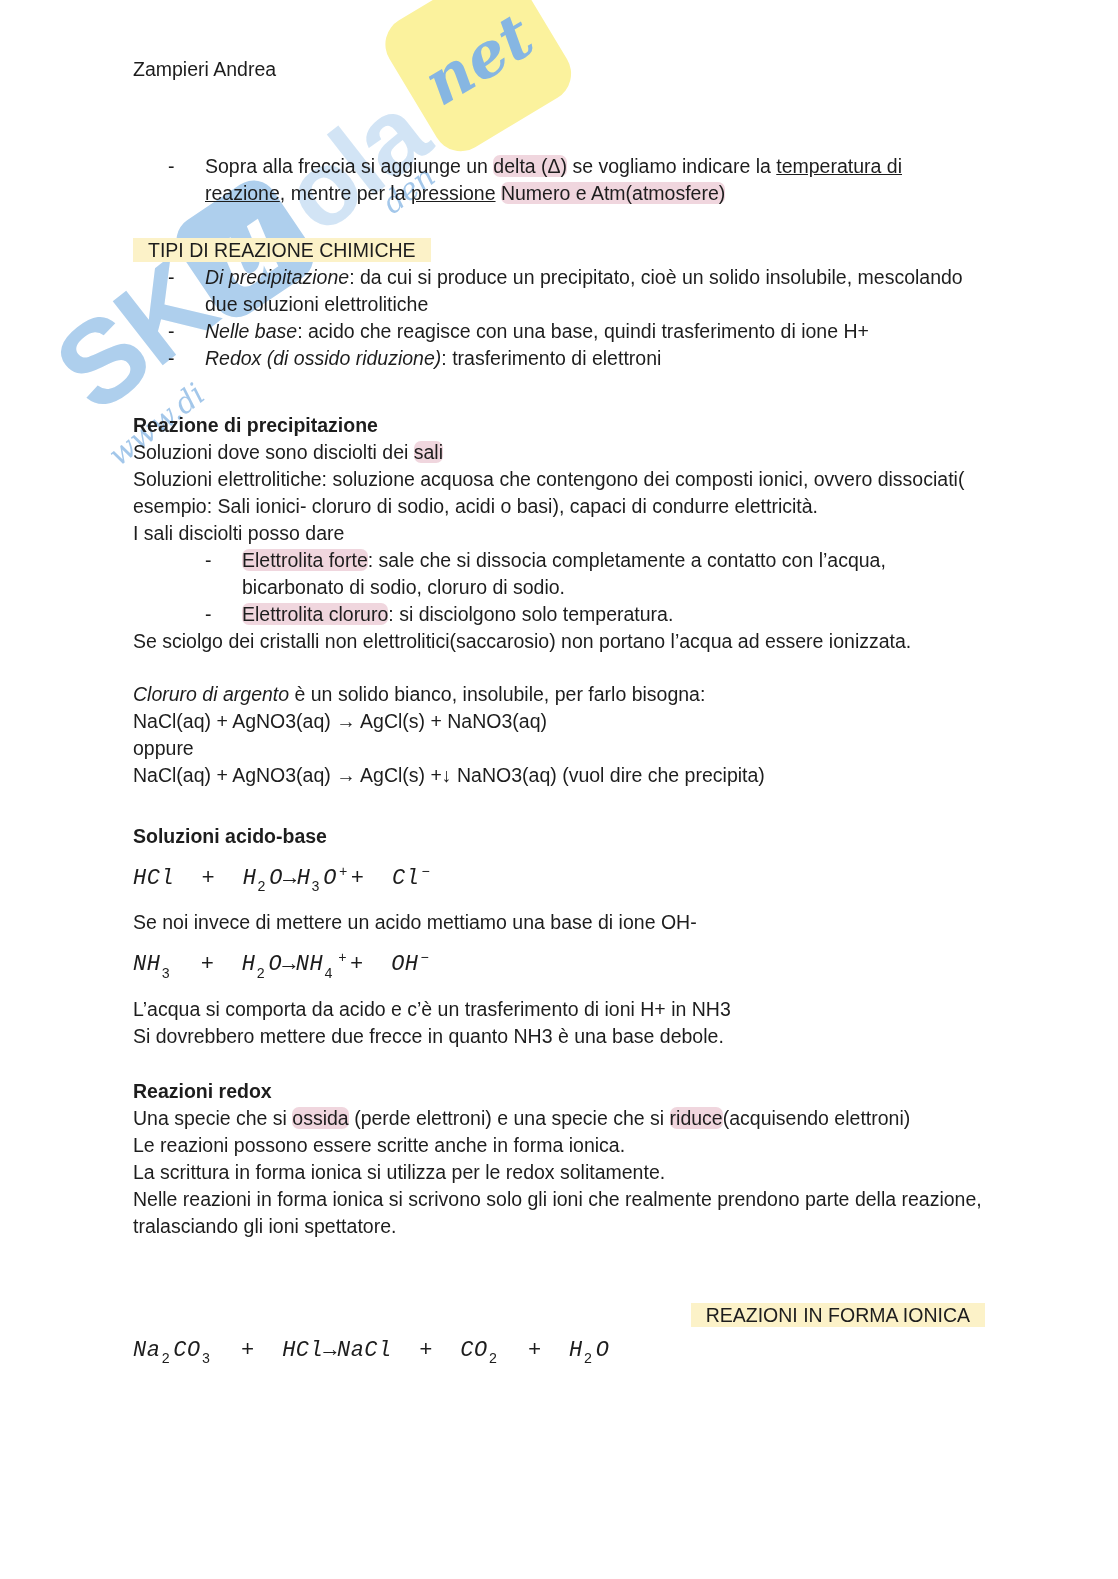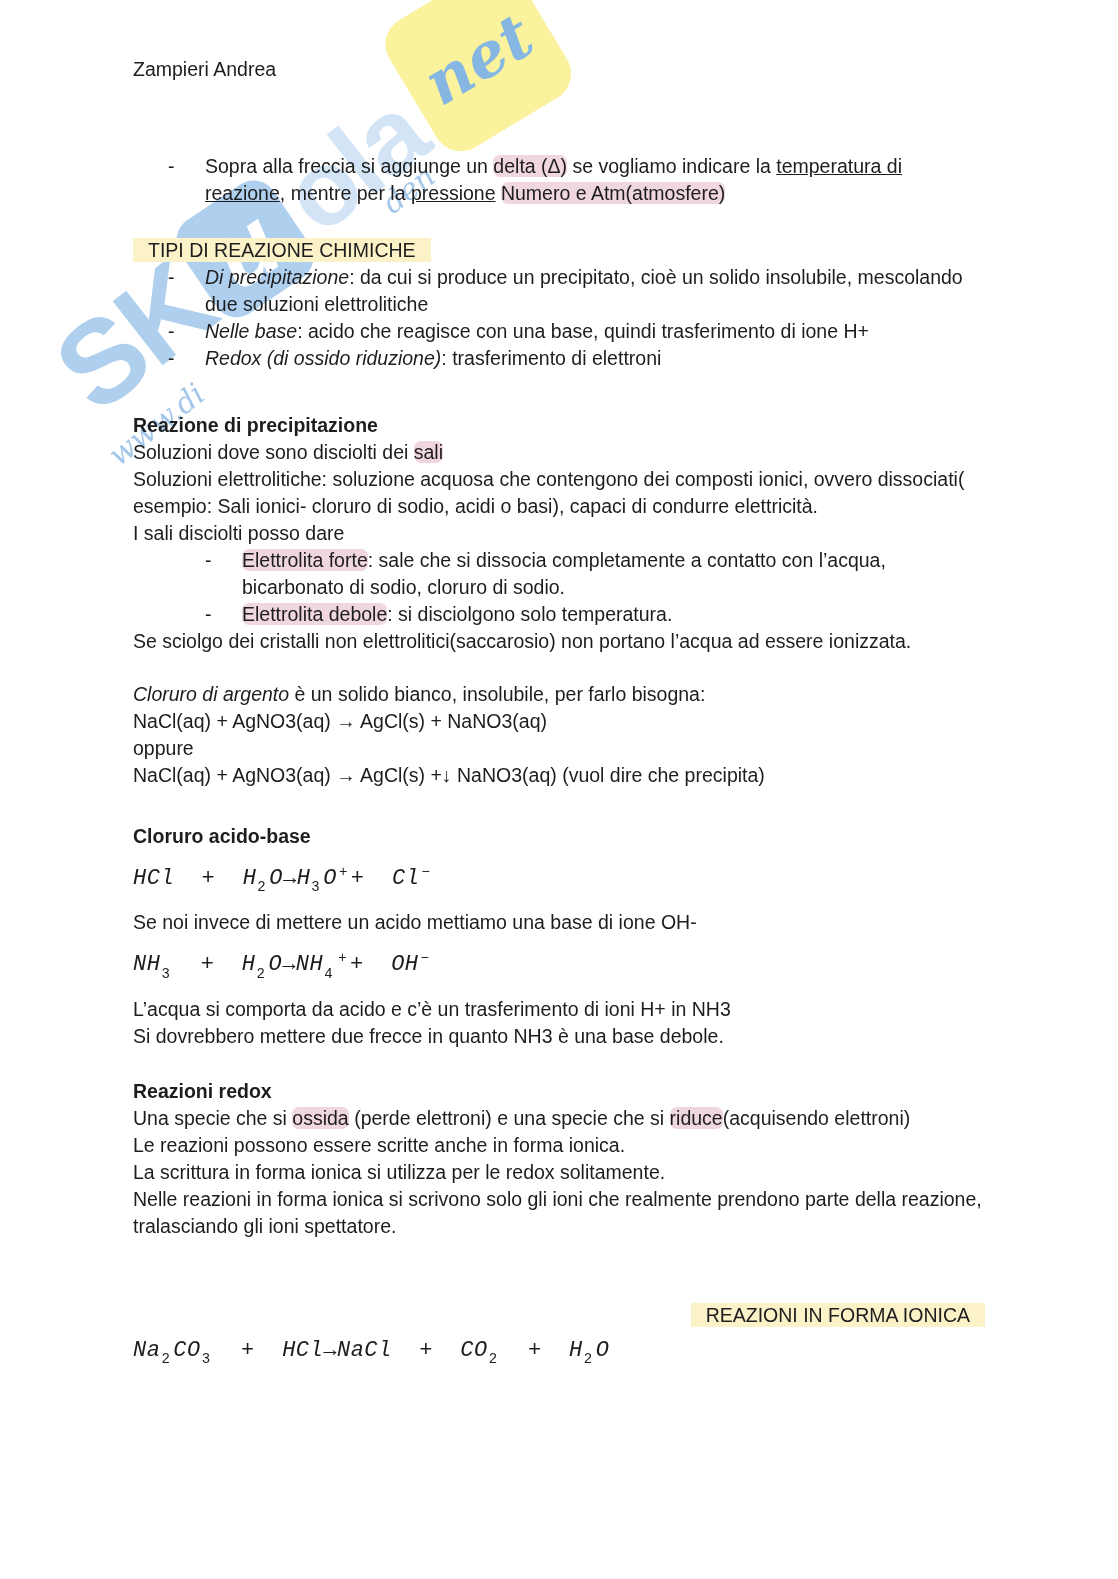--- a/index.html
+++ b/index.html
@@ -130,33 +130,33 @@
     <div class="b">Reazione di precipitazione</div>
     <div><span>Soluzioni dove sono disciolti dei </span><span class="hl-pink">sali</span></div>
     <div>Soluzioni elettrolitiche: soluzione acquosa che contengono dei composti ionici, ovvero dissociati( esempio: Sali ionici- cloruro di sodio, acidi o basi), capaci di condurre elettricità.</div>
     <div>I sali disciolti posso dare</div>
     <div class="li li2">
       <span class="dash">-</span>
       <span class="btext"><span class="hl-pink">Elettrolita forte</span><span>: sale che si dissocia completamente a contatto con l’acqua, bicarbonato di sodio, cloruro di sodio.</span></span>
     </div>
     <div class="li li2">
       <span class="dash">-</span>
-      <span class="btext"><span class="hl-pink">Elettrolita debole</span><span>: si disciolgono solo temperatura.</span></span>
+      <span class="btext"><span class="hl-pink">Elettrolita cloruro</span><span>: si disciolgono solo temperatura.</span></span>
     </div>
     <div>Se sciolgo dei cristalli non elettrolitici(saccarosio) non portano l’acqua ad essere ionizzata.</div>
   </div>
 
   <div class="sec-cloruro">
     <div><span class="it">Cloruro di argento</span><span> è un solido bianco, insolubile, per farlo bisogna:</span></div>
     <div>NaCl(aq) + AgNO3(aq) → AgCl(s) + NaNO3(aq)</div>
     <div>oppure</div>
     <div>NaCl(aq) + AgNO3(aq) → AgCl(s) +↓ NaNO3(aq) (vuol dire che precipita)</div>
   </div>
 
-  <div class="b acido-title">Cloruro acido-base</div>
+  <div class="b acido-title">Soluzioni acido-base</div>
   <div class="formula"><span class="fx-i">HCl</span><span class="fx-o">  +  </span><span class="fx-i">H</span><sub class="fx-sub">2</sub><span class="fx-i">O</span><span class="fx-o">→</span><span class="fx-i">H</span><sub class="fx-sub">3</sub><span class="fx-i">O</span><sup class="fx-sup">+</sup><span class="fx-o">+  </span><span class="fx-i">Cl</span><sup class="fx-sup">−</sup></div>
   <div>Se noi invece di mettere un acido mettiamo una base di ione OH-</div>
   <div class="formula"><span class="fx-i">NH</span><sub class="fx-sub">3</sub><span class="fx-o">  +  </span><span class="fx-i">H</span><sub class="fx-sub">2</sub><span class="fx-i">O</span><span class="fx-o">→</span><span class="fx-i">NH</span><sub class="fx-sub">4</sub><sup class="fx-sup">+</sup><span class="fx-o">+  </span><span class="fx-i">OH</span><sup class="fx-sup">−</sup></div>
   <div>L’acqua si comporta da acido e c’è un trasferimento di ioni H+ in NH3</div>
   <div>Si dovrebbero mettere due frecce in quanto NH3 è una base debole.</div>
 
   <div class="b redox-title">Reazioni redox</div>
   <div><span>Una specie che si </span><span class="hl-pink">ossida</span><span> (perde elettroni) e una specie che si </span><span class="hl-pink">riduce</span><span>(acquisendo elettroni)</span></div>
   <div>Le reazioni possono essere scritte anche in forma ionica.</div>
   <div>La scrittura in forma ionica si utilizza per le redox solitamente.</div>

